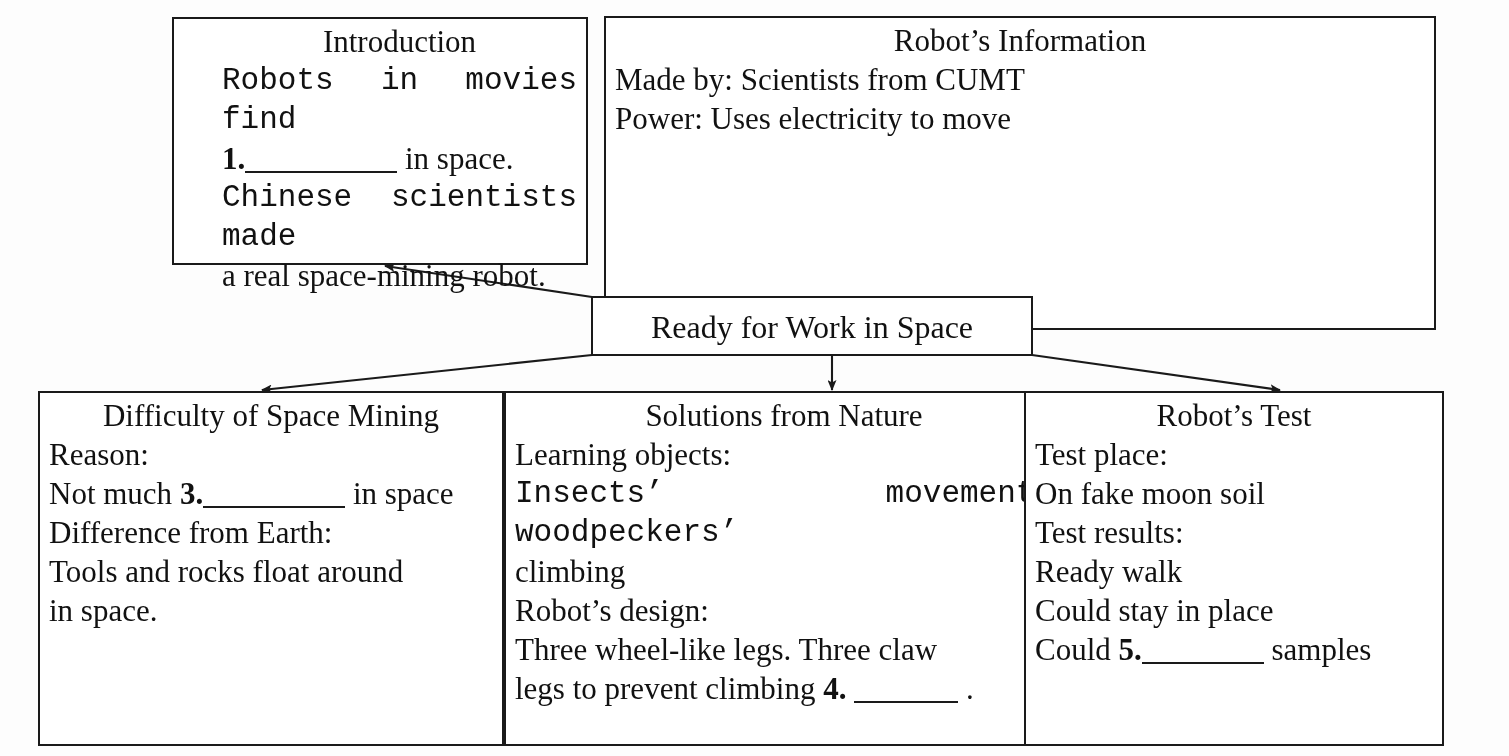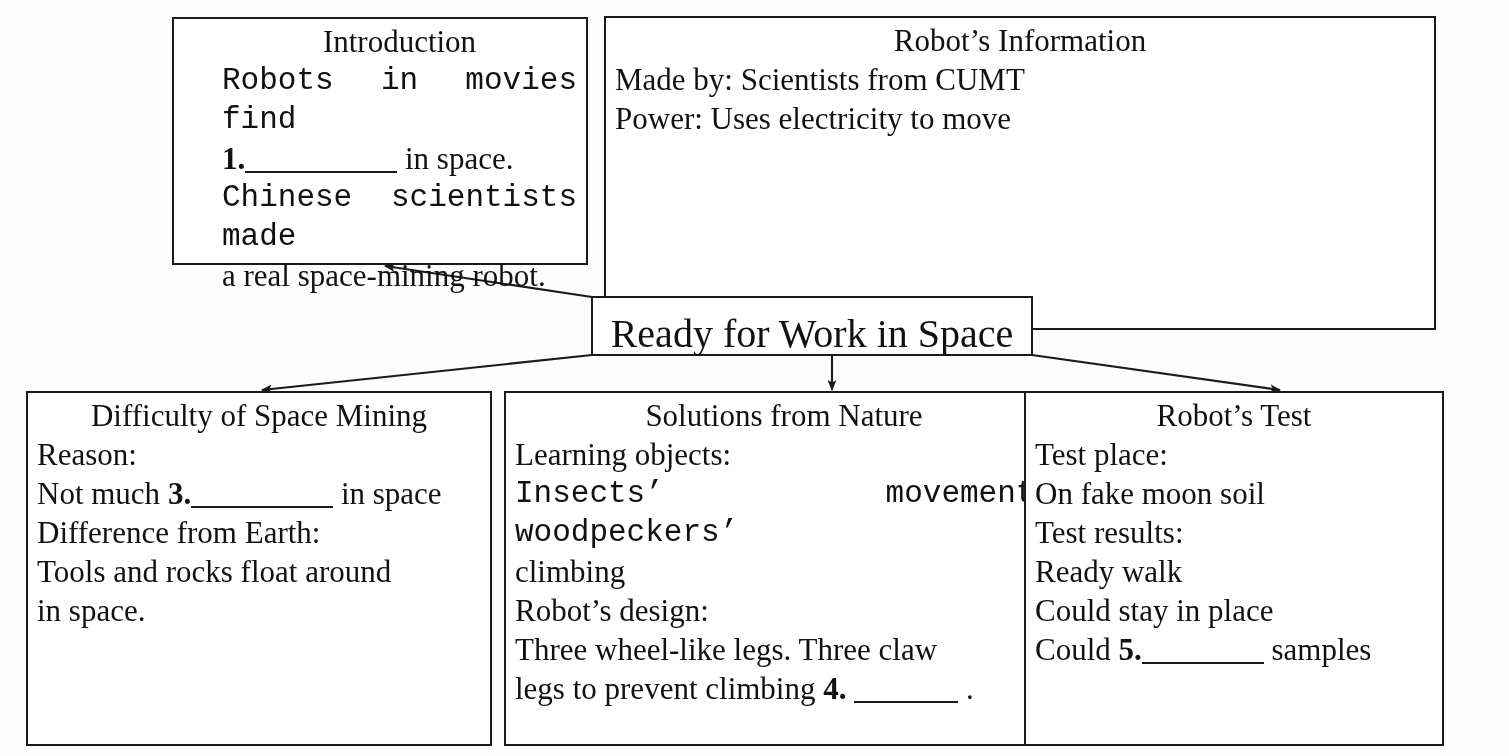--- a/index.html
+++ b/index.html
@@ -66,25 +66,25 @@
   .b-intro   { width: 152px; }
   .b-size    { width: 86px; }
   .b-reason  { width: 142px; }
   .b-float   { width: 104px; }
   .b-samples { width: 122px; }
 
   
   #box-introduction      { left: 172px; top: 17px;  width: 416px; height: 248px; padding-left: 48px; }
   #box-robot-information { left: 604px; top: 16px;  width: 832px; height: 314px; }
   #box-center            { left: 591px; top: 296px; width: 442px; height: 60px;  padding-top: 2px; }
-  #box-difficulty        { left: 26px;  top: 391px; width: 466px; height: 355px; }
+  #box-difficulty        { left: 38px;  top: 391px; width: 466px; height: 355px; }
   #box-solutions         { left: 504px; top: 391px; width: 560px; height: 355px; }
   #box-robot-test        { left: 1024px;top: 391px; width: 420px; height: 355px; }
 
-  #box-center .box-title { font-size: 40px; line-height: 1.72; }
+  #box-center .box-title { font-size: 32px; line-height: 1.72; }
 </style>
 </head>
 <body>
 
 <div id="page">
 
   <svg class="connectors" viewBox="0 0 1509 756" xmlns="http://www.w3.org/2000/svg">
     <defs>
       <marker id="ah" markerWidth="11" markerHeight="9" refX="10" refY="4.5" orient="auto" markerUnits="userSpaceOnUse">
         <path d="M0,0 L11,4.5 L0,9 L2.6,4.5 Z" fill="#1a1a1a"></path>

